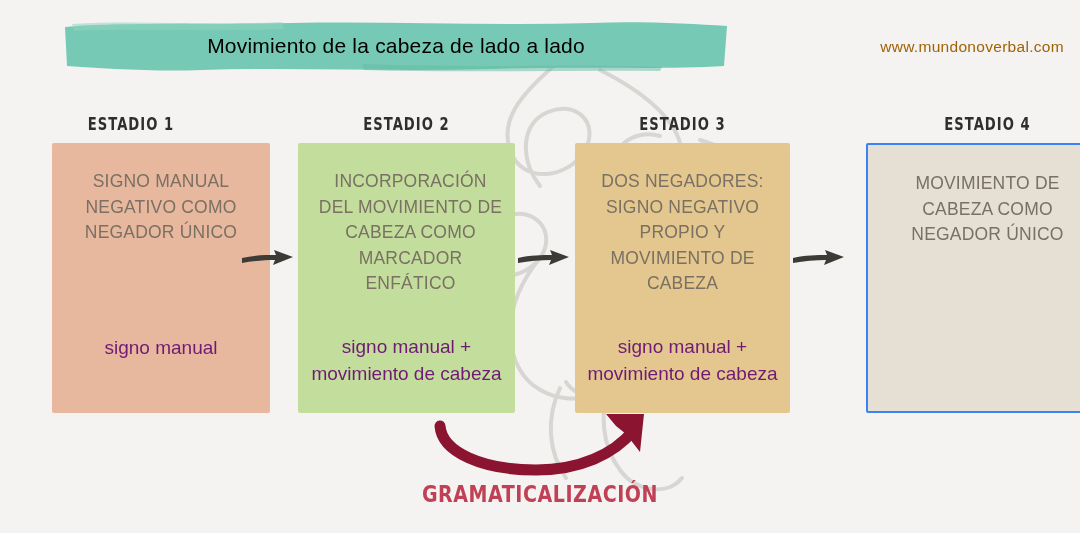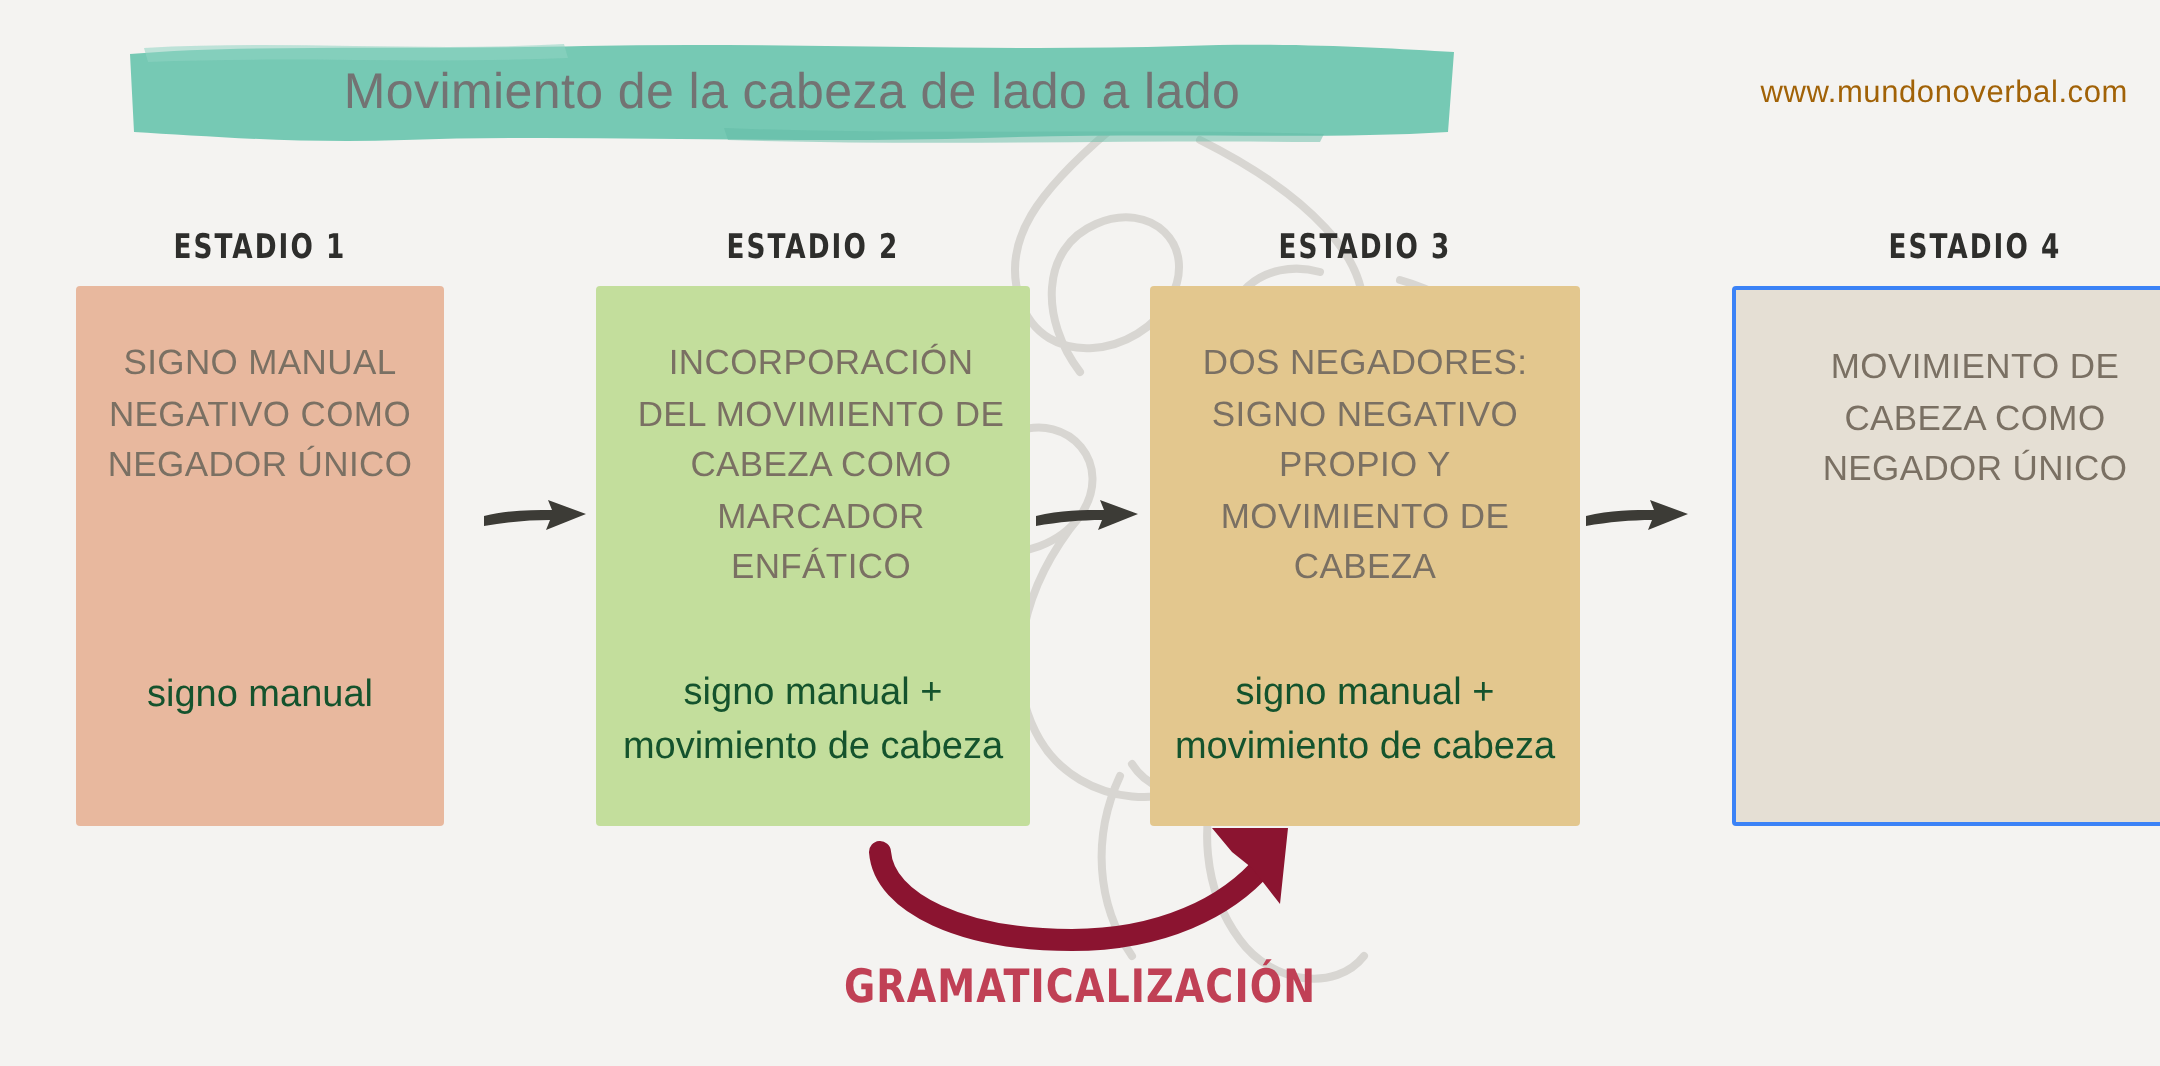--- a/index.html
+++ b/index.html
@@ -48,22 +48,22 @@
     height: 100%;
   }
   .title-text {
     position: absolute;
     left: 0;
     top: 0;
     width: 100%;
     height: 52px;
     line-height: 52px;
     text-align: center;
-    font-size: 25px;
-    color: #737373;
+    font-size: 21px;
+    color: #000000;
     letter-spacing: 0.2px;
     white-space: nowrap;
     z-index: 2;
   }
 
   
   .site-url {
     position: absolute;
     right: 16px;
     top: 38px;
@@ -91,49 +91,49 @@
     white-space: nowrap;
   }
   .stage-box {
     position: relative;
     width: 100%;
     height: 270px;
     box-sizing: border-box;
     padding: 26px 10px 0 10px;
     border-radius: 2px;
   }
-  .stage-box.s1 { background: #E8B89E; }
+  .stage-box.s1 { background: #E8B89E; margin-left: 30px; }
   .stage-box.s2 { background: #C3DE9C; padding-left: 18px; }
   .stage-box.s3 { background: #E3C78E; }
   .stage-box.s4 { background: #E5DFD4; border: 2px solid #3b82f6; }
 
   .stage-upper {
     text-align: center;
     font-size: 17.5px;
     line-height: 25.5px;
     color: #7A7063;
     letter-spacing: 0.2px;
   }
   .stage-lower {
     position: absolute;
     left: 10px;
     right: 10px;
     bottom: 0;
     text-align: center;
     font-size: 19px;
     line-height: 27px;
-    color: #14532d;
+    color: #701a75;
   }
   .stage-box.s1 .stage-lower { bottom: 52px; }
   .stage-box.s2 .stage-lower { bottom: 26px; }
   .stage-box.s3 .stage-lower { bottom: 26px; }
   .stage-box.s4 .stage-lower { bottom: 52px; }
 
   
-  #stage-1 { left: 38px;  width: 184px; }
+  #stage-1 { left: 22px;  width: 218px; }
   #stage-2 { left: 298px; width: 217px; }
   #stage-3 { left: 575px; width: 215px; }
   #stage-4 { left: 866px; width: 243px; }
 
   
   .connector {
     position: absolute;
     top: 238px;
     width: 60px;
     height: 38px;

